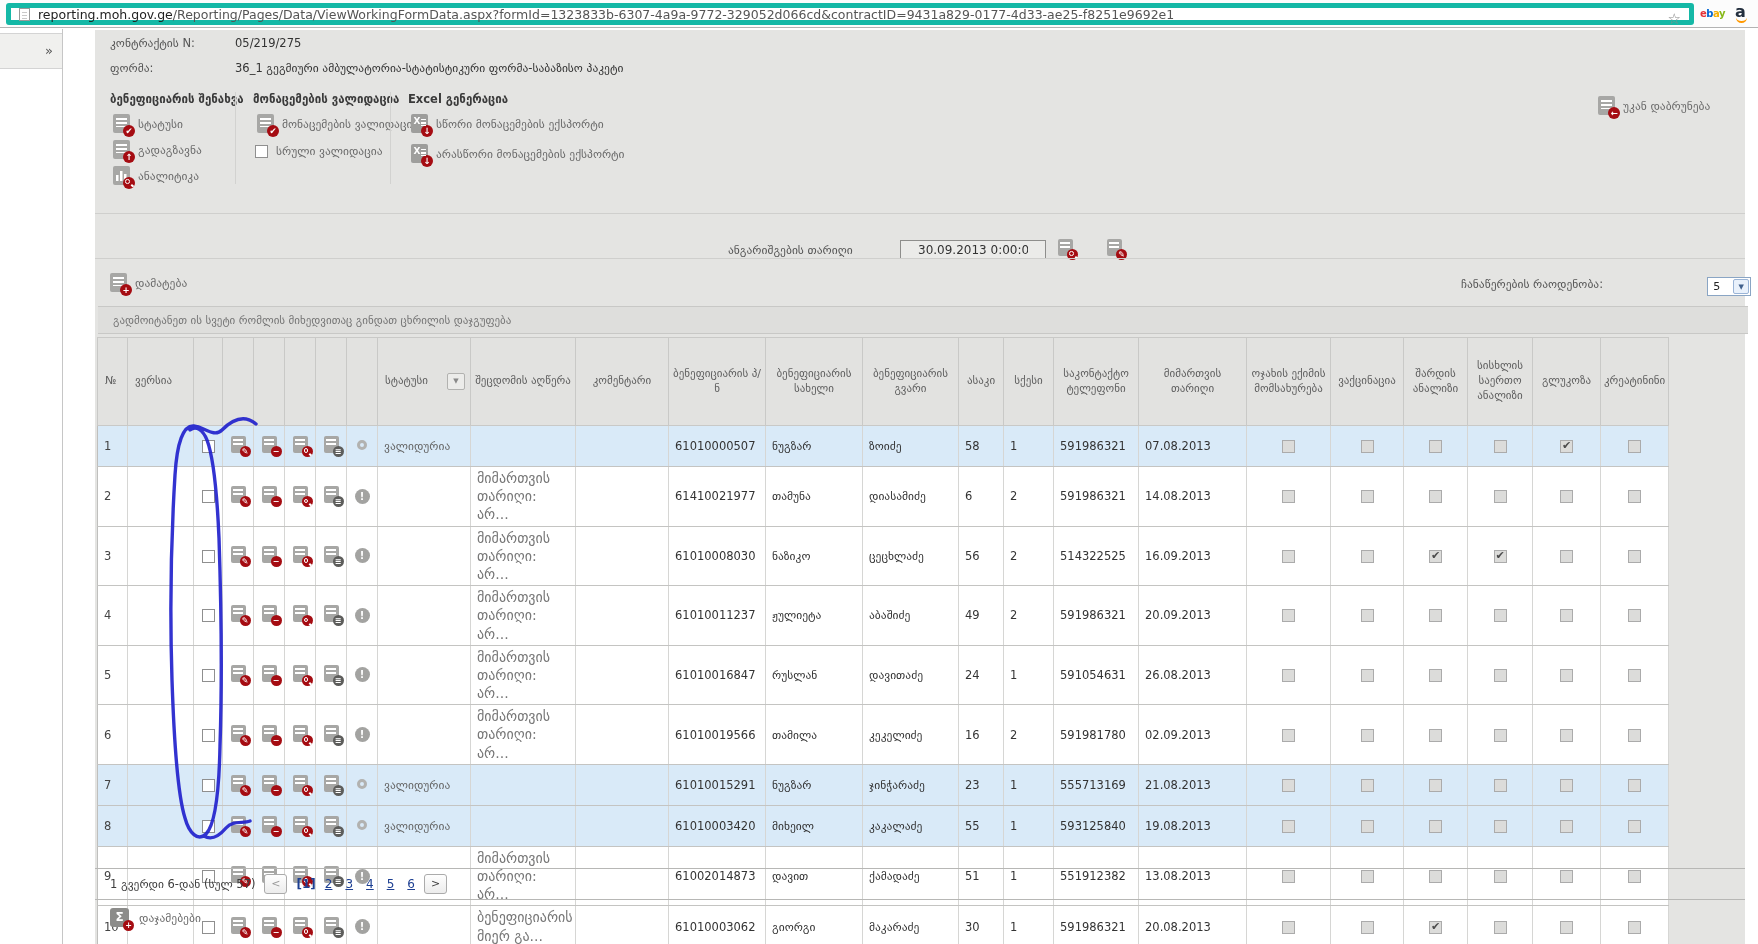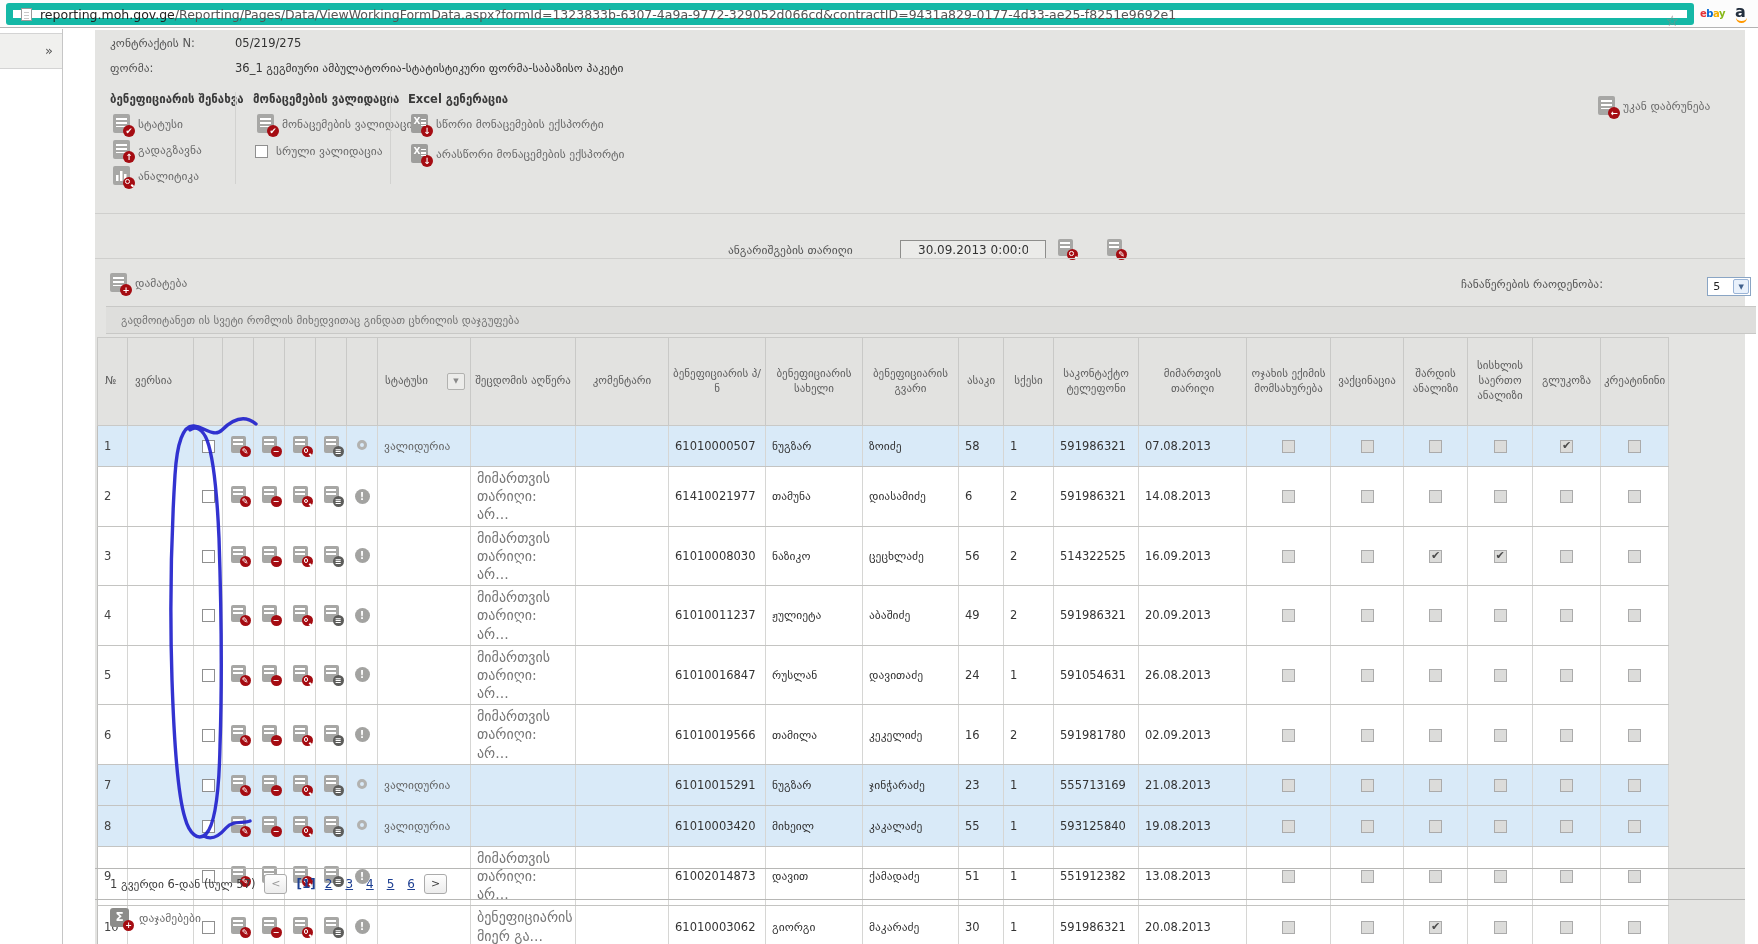--- a/index.html
+++ b/index.html
@@ -9,21 +9,21 @@
     background: #ffffff;
     font-family: "DejaVu Sans", sans-serif;
     overflow: hidden;
     color:#444;
   }
 
   
   .browser-bar { position:absolute; left:0; top:0; width:1758px; height:28px;
     background:#fcfcfc; border-bottom:1px solid #b3b3b3; }
   .url-bar { position:absolute; left:6px; top:3px; width:1688px; height:22px;
-    background:#fff; border:7px solid #14b8a6; border-radius:3px;
+    background:#fff; border:5px solid #14b8a6; border-radius:3px;
     display:flex; align-items:center; padding:0 28px 0 8px; }
   .page-icon { width:11px; height:13px; border:1px solid #9a9a9a; background:#fff;
     display:inline-block; margin-right:8px; position:relative; flex:none; }
   .page-icon::after { content:""; position:absolute; left:2px; top:3px; right:2px; height:7px;
     background:repeating-linear-gradient(to bottom,#c9c9c9 0,#c9c9c9 1px,transparent 1px,transparent 3px); }
   .url-text { font-size:12.5px; white-space:nowrap; overflow:hidden; }
   .url-domain { color:#222; }
   .url-rest { color:#555; }
   .star-icon { position:absolute; right:8px; top:2px; font-size:15px; color:#8a8a8a; }
   .ext-ebay { position:absolute; left:1700px; top:8px; font-size:10px; font-weight:bold; letter-spacing:-0.5px; }
@@ -85,21 +85,21 @@
   .date-input { width:146px; height:19px; background:#ebebe9; border:1px solid #8e8e8c;
     font-size:12px; color:#333; padding:0 17px; font-family:"DejaVu Sans",sans-serif; }
 
   
   .rec-select { position:relative; display:inline-block; width:44px; height:19px; background:#fff;
     border:1px solid #8aa5c4; font-size:11px; color:#222; padding:2px 0 0 5px; vertical-align:middle; }
   .rec-arrow { position:absolute; right:1px; top:1px; width:16px; height:15px; background:#e9f1fb;
     border:1px solid #9ab4d6; border-radius:2px; font-size:7px; color:#41608c; text-align:center; line-height:14px; }
 
   
-  .group-bar { position:absolute; left:11px; top:276px; width:1650px; height:28px; background:#dededc;
+  .group-bar { position:absolute; left:3px; top:276px; width:1650px; height:28px; background:#dededc;
     border-top:1px solid #c8c8c6; border-bottom:1px solid #c8c8c6; display:flex; align-items:center; }
   .group-bar span { margin-left:15px; font-size:11px; color:#757575; }
 
   
   table.grid { position:absolute; left:2px; top:307px; width:1571px; border-collapse:collapse;
     table-layout:fixed; background:#fff; border:1px solid #bfbfbd; }
   .grid th { height:88px; background:#e2e2e0; border:1px solid #c9c9c7; font-weight:normal;
     font-size:11px; color:#5f5f5f; text-align:center; vertical-align:middle; padding:2px 3px; line-height:1.35; }
   .grid th.ta-l { text-align:left; padding-left:7px; }
   .grid td { height:41px; border-right:1px solid #d6d6d4; border-bottom:1px solid #c4c4c2;

